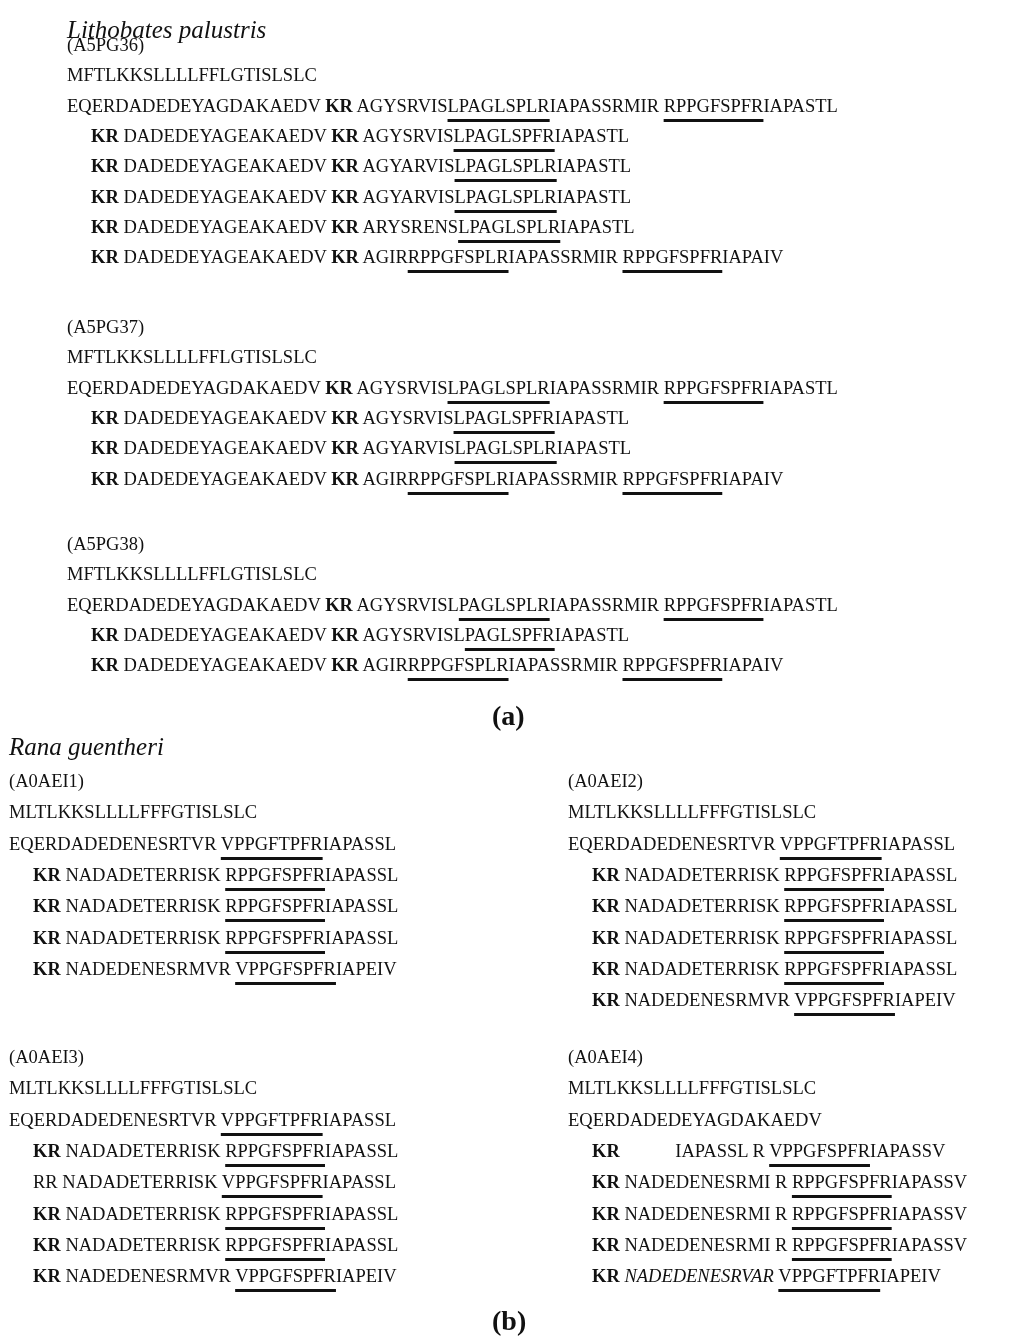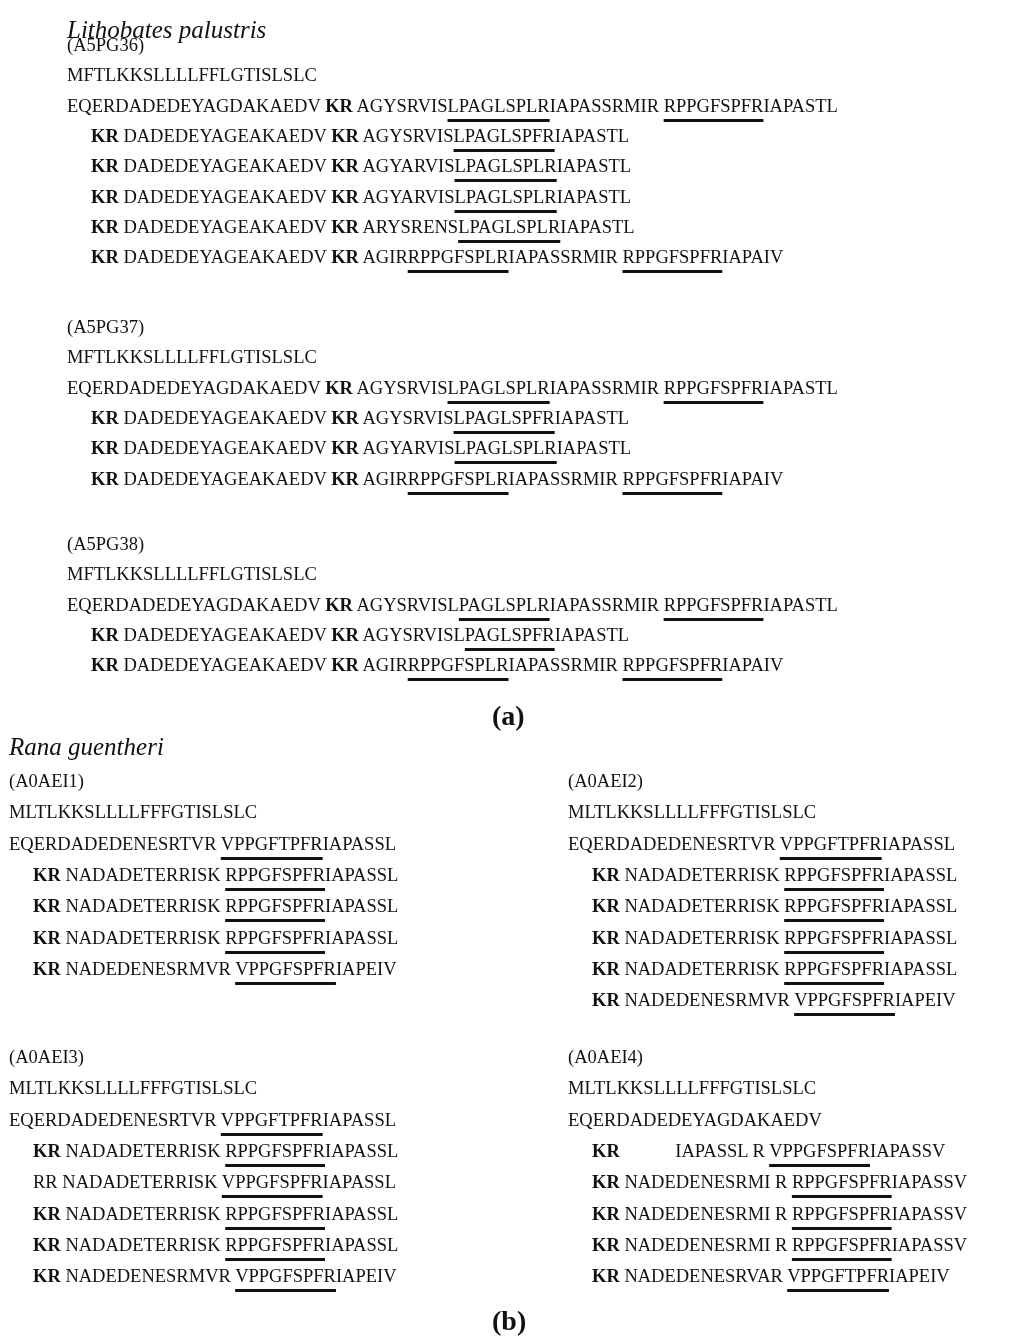--- a/index.html
+++ b/index.html
@@ -87,13 +87,13 @@
 <div class="line seq" style="left: 33px; top: 1202.5px;"><span class="seg-b" style="white-space: pre;">KR</span><span class="seg" style="white-space: pre;"> NADADETERRISK </span><span class="seg-u" style="white-space: pre;">RPPGFSPFR</span><span class="seg" style="white-space: pre;">IAPASSL</span></div>
 <div class="line seq" style="left: 33px; top: 1233.8px;"><span class="seg-b" style="white-space: pre;">KR</span><span class="seg" style="white-space: pre;"> NADADETERRISK </span><span class="seg-u" style="white-space: pre;">RPPGFSPFR</span><span class="seg" style="white-space: pre;">IAPASSL</span></div>
 <div class="line seq" style="left: 33px; top: 1265.1px;"><span class="seg-b" style="white-space: pre;">KR</span><span class="seg" style="white-space: pre;"> NADEDENESRMVR </span><span class="seg-u" style="white-space: pre;">VPPGFSPFR</span><span class="seg" style="white-space: pre;">IAPEIV</span></div>
 <div class="line acc" style="left: 568px; top: 1046px;">(A0AEI4)</div>
 <div class="line sig" style="left: 568px; top: 1077.3px;">MLTLKKSLLLLFFFGTISLSLC</div>
 <div class="line seq" style="left: 568px; top: 1108.6px;"><span class="seg" style="white-space: pre;">EQERDADEDEYAGDAKAEDV</span></div>
 <div class="line seq" style="left: 592px; top: 1139.9px;"><span class="seg-b" style="white-space: pre;">KR</span><span class="seg" style="white-space: pre;">            IAPASSL R </span><span class="seg-u" style="white-space: pre;">VPPGFSPFR</span><span class="seg" style="white-space: pre;">IAPASSV</span></div>
 <div class="line seq" style="left: 592px; top: 1171.2px;"><span class="seg-b" style="white-space: pre;">KR</span><span class="seg" style="white-space: pre;"> NADEDENESRMI R </span><span class="seg-u" style="white-space: pre;">RPPGFSPFR</span><span class="seg" style="white-space: pre;">IAPASSV</span></div>
 <div class="line seq" style="left: 592px; top: 1202.5px;"><span class="seg-b" style="white-space: pre;">KR</span><span class="seg" style="white-space: pre;"> NADEDENESRMI R </span><span class="seg-u" style="white-space: pre;">RPPGFSPFR</span><span class="seg" style="white-space: pre;">IAPASSV</span></div>
 <div class="line seq" style="left: 592px; top: 1233.8px;"><span class="seg-b" style="white-space: pre;">KR</span><span class="seg" style="white-space: pre;"> NADEDENESRMI R </span><span class="seg-u" style="white-space: pre;">RPPGFSPFR</span><span class="seg" style="white-space: pre;">IAPASSV</span></div>
-<div class="line seq" style="left: 592px; top: 1265.1px;"><span class="seg-b" style="white-space: pre;">KR</span><span class="seg" style="white-space: pre;"> NADEDENESRVAR </span><span class="seg-u" style="white-space: pre;">VPPGFTPFR</span><span class="seg" style="white-space: pre;">IAPEIV</span></div>
+<div class="line seq" style="left: 592px; top: 1265.1px;"><span class="seg-b" style="white-space: pre;">KR</span><span class="seg" style="white-space: pre; font-style: italic;"> NADEDENESRVAR </span><span class="seg-u" style="white-space: pre;">VPPGFTPFR</span><span class="seg" style="white-space: pre;">IAPEIV</span></div>
 
 </body></html>

